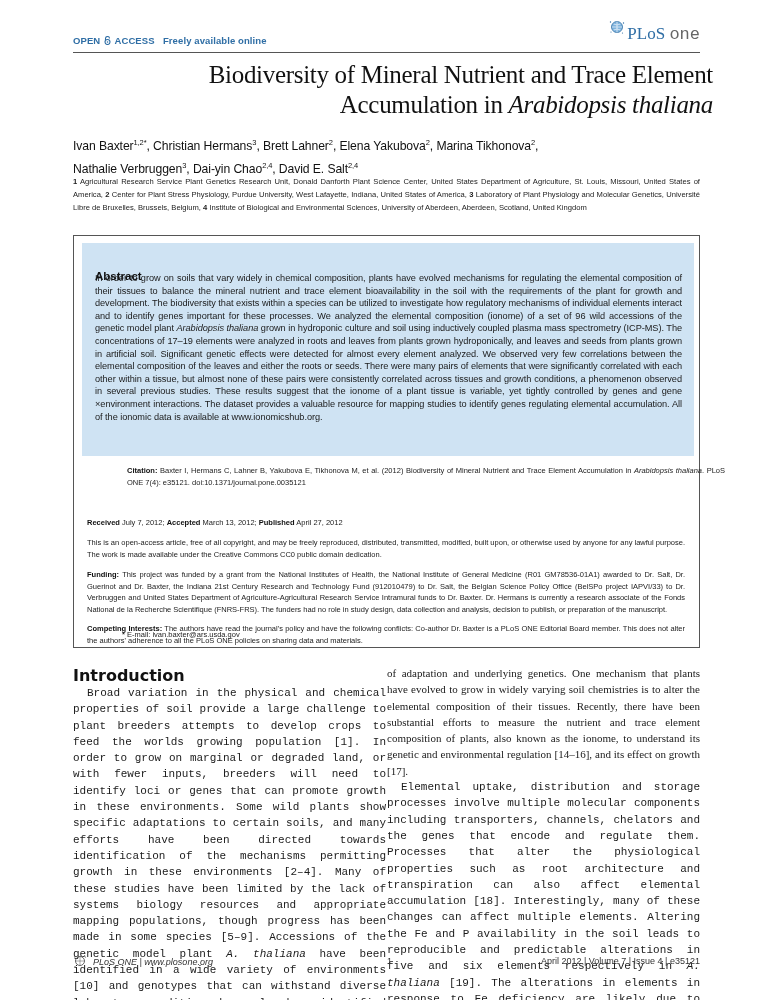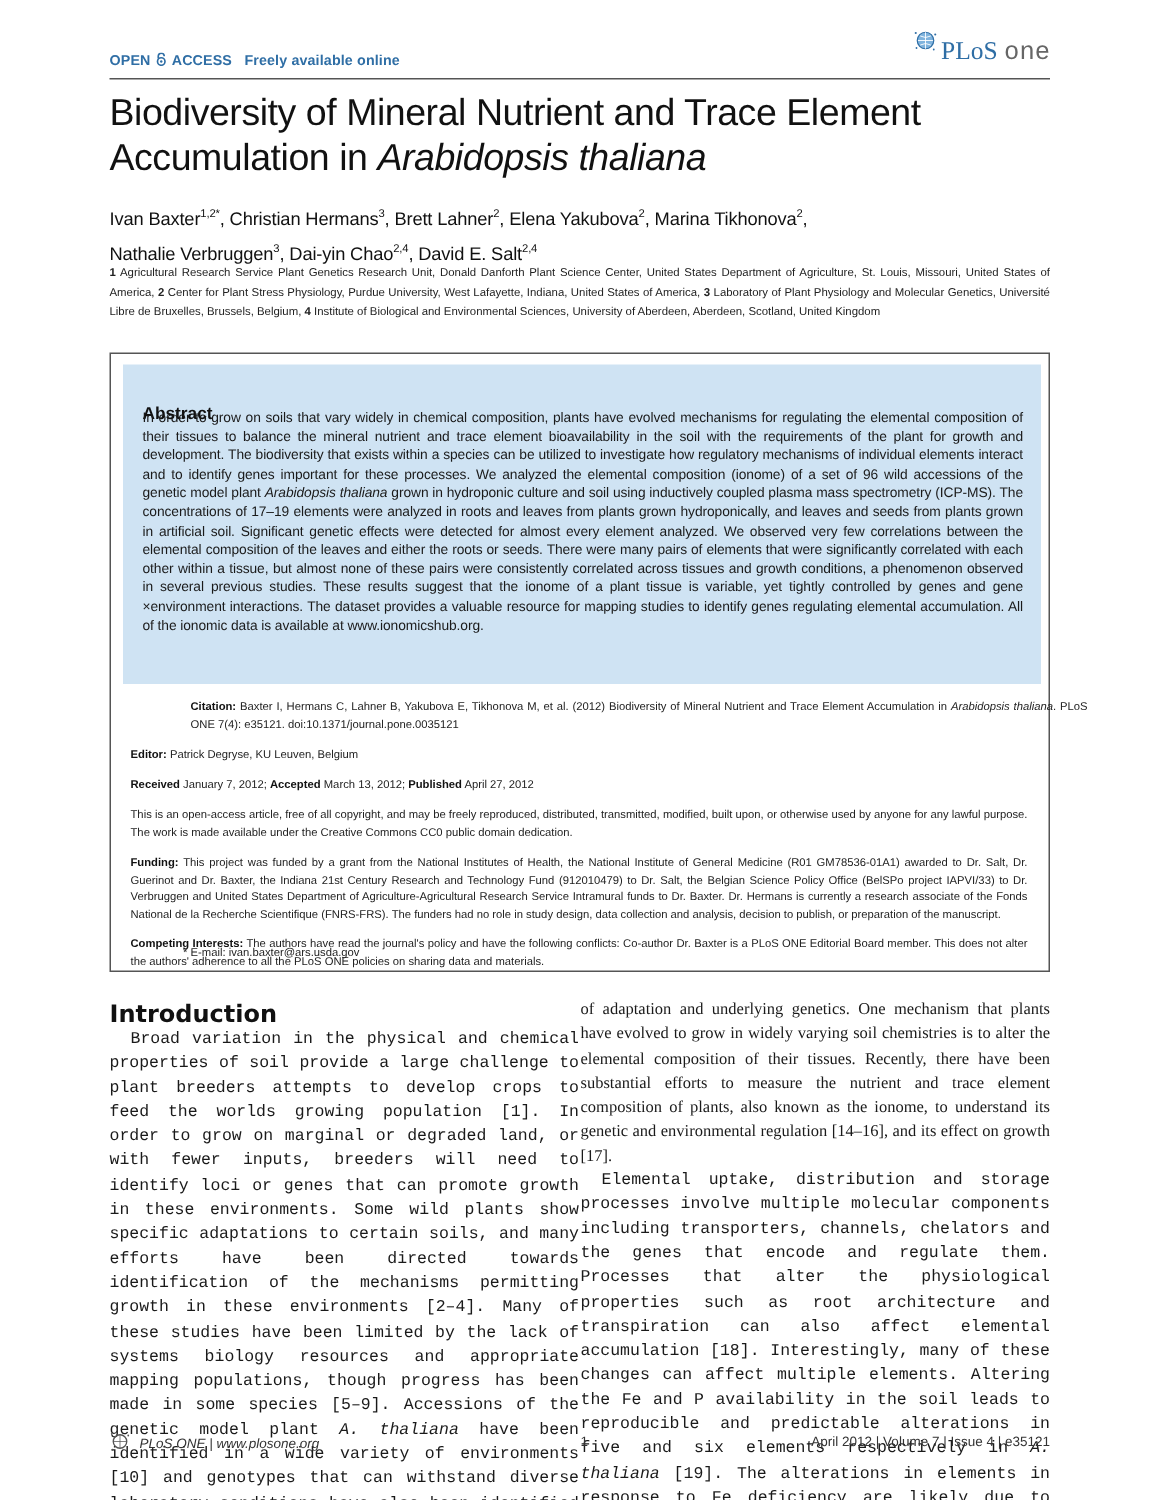--- a/index.html
+++ b/index.html
@@ -5,21 +5,21 @@
   html, body { margin: 0; padding: 0; background: #ffffff; }
   body { width: 774px; height: 1000px; position: relative; overflow: hidden; color: #1a1a1a; }
 
   .topbar { position: absolute; left: 73px; top: 22px; width: 627px; height: 30px; border-bottom: 1px solid #555; }
   .oa { position: absolute; left: 0; top: 13px; font-family: "Liberation Sans", sans-serif; font-size: 9.5px; font-weight: bold; color: #2f6ea5; letter-spacing: 0.1px; }
   .oa .lock { display: inline-block; width: 7px; height: 9px; vertical-align: -1px; margin: 0 1px; }
   .plos { position: absolute; right: 0; top: 2px; font-family: "Liberation Serif", serif; font-size: 17px; color: #2f6ea5; }
   .plos .one { font-family: Liberation Mono, monospace; color: #666; font-size: 17px; }
   .globe { position: absolute; right: 75px; top: -3px; width: 16px; height: 16px; }
 
-  h1.title { position: absolute; left: 73px; top: 60px; margin: 0; width: 640px; font-family: Liberation Sans, sans-serif; font-weight: normal; font-size: 25px; line-height: 30px; color: #111; letter-spacing: -0.3px; }
+  h1.title { position: absolute; left: 73px; top: 60px; margin: 0; width: 640px; font-family: Liberation Serif, serif; font-weight: normal; font-size: 25px; line-height: 30px; color: #111; letter-spacing: -0.3px; text-align: right; }
   h1.title i { font-style: italic; }
 
   .authors { position: absolute; left: 73px; top: 133px; width: 640px; font-family: "Liberation Sans", sans-serif; font-weight: normal; font-size: 12.2px; line-height: 20px; color: #111; letter-spacing: -0.1px; }
   .authors sup { font-size: 7.5px; }
 
   .affil { position: absolute; left: 73px; top: 176px; width: 627px; font-family: "Liberation Sans", sans-serif; font-size: 7.6px; line-height: 12.8px; text-align: justify; color: #222; }
   .affil b { font-weight: bold; }
 
   .outer-box { position: absolute; left: 73px; top: 235px; width: 625px; height: 411px; border: 1.5px solid #555; box-sizing: content-box; }
   .abstract-box { position: absolute; left: 8px; top: 7px; width: 612px; height: 213px; background: #cfe3f3; }
@@ -95,23 +95,22 @@
 </div>
 
 <div class="outer-box">
   <div class="abstract-box">
     <div class="abstract-heading">Abstract</div>
     <div class="abstract-text"><span>In order to grow on soils that vary widely in chemical composition, plants have evolved mechanisms for regulating the elemental composition of their tissues to balance the mineral nutrient and trace element bioavailability in the soil with the requirements of the plant for growth and development. The biodiversity that exists within a species can be utilized to investigate how regulatory mechanisms of individual elements interact and to identify genes important for these processes. We analyzed the elemental composition (ionome) of a set of 96 wild accessions of the genetic model plant </span><i>Arabidopsis thaliana</i><span> grown in hydroponic culture and soil using inductively coupled plasma mass spectrometry (ICP-MS). The concentrations of 17–19 elements were analyzed in roots and leaves from plants grown hydroponically, and leaves and seeds from plants grown in artificial soil. Significant genetic effects were detected for almost every element analyzed. We observed very few correlations between the elemental composition of the leaves and either the roots or seeds. There were many pairs of elements that were significantly correlated with each other within a tissue, but almost none of these pairs were consistently correlated across tissues and growth conditions, a phenomenon observed in several previous studies. These results suggest that the ionome of a plant tissue is variable, yet tightly controlled by genes and gene ×environment interactions. The dataset provides a valuable resource for mapping studies to identify genes regulating elemental accumulation. All of the ionomic data is available at www.ionomicshub.org.</span></div>
   </div>
 
   <div class="meta" style="top:229px;margin-left:40px;"><b>Citation:</b><span> Baxter I, Hermans C, Lahner B, Yakubova E, Tikhonova M, et al. (2012) Biodiversity of Mineral Nutrient and Trace Element Accumulation in </span><i>Arabidopsis thaliana</i><span>. PLoS ONE 7(4): e35121. doi:10.1371/journal.pone.0035121</span></div>
 
-  <div class="meta" style="top:261px;"><b>Editor:</b><span> Patrick Degryse, KU Leuven, Belgium</span></div>
 
-  <div class="meta" style="top:281px;"><b>Received</b><span> January 7, 2012; </span><b>Accepted</b><span> March 13, 2012; </span><b>Published</b><span> April 27, 2012</span></div>
+  <div class="meta" style="top:281px;"><b>Received</b><span> July 7, 2012; </span><b>Accepted</b><span> March 13, 2012; </span><b>Published</b><span> April 27, 2012</span></div>
 
   <div class="meta" style="top:301px;">This is an open-access article, free of all copyright, and may be freely reproduced, distributed, transmitted, modified, built upon, or otherwise used by anyone for any lawful purpose. The work is made available under the Creative Commons CC0 public domain dedication.</div>
 
   <div class="meta" style="top:333px;"><b>Funding:</b><span> This project was funded by a grant from the National Institutes of Health, the National Institute of General Medicine (R01 GM78536-01A1) awarded to Dr. Salt, Dr. Guerinot and Dr. Baxter, the Indiana 21st Century Research and Technology Fund (912010479) to Dr. Salt, the Belgian Science Policy Office (BelSPo project IAPVI/33) to Dr. Verbruggen and United States Department of Agriculture-Agricultural Research Service Intramural funds to Dr. Baxter. Dr. Hermans is currently a research associate of the Fonds National de la Recherche Scientifique (FNRS-FRS). The funders had no role in study design, data collection and analysis, decision to publish, or preparation of the manuscript.</span></div>
 
   <div class="meta" style="top:387px;"><b>Competing Interests:</b><span> The authors have read the journal's policy and have the following conflicts: Co-author Dr. Baxter is a PLoS ONE Editorial Board member. This does not alter the authors' adherence to all the PLoS ONE policies on sharing data and materials.</span></div>
 
   <div class="meta" style="top:391px;"></div>
 </div>
 

